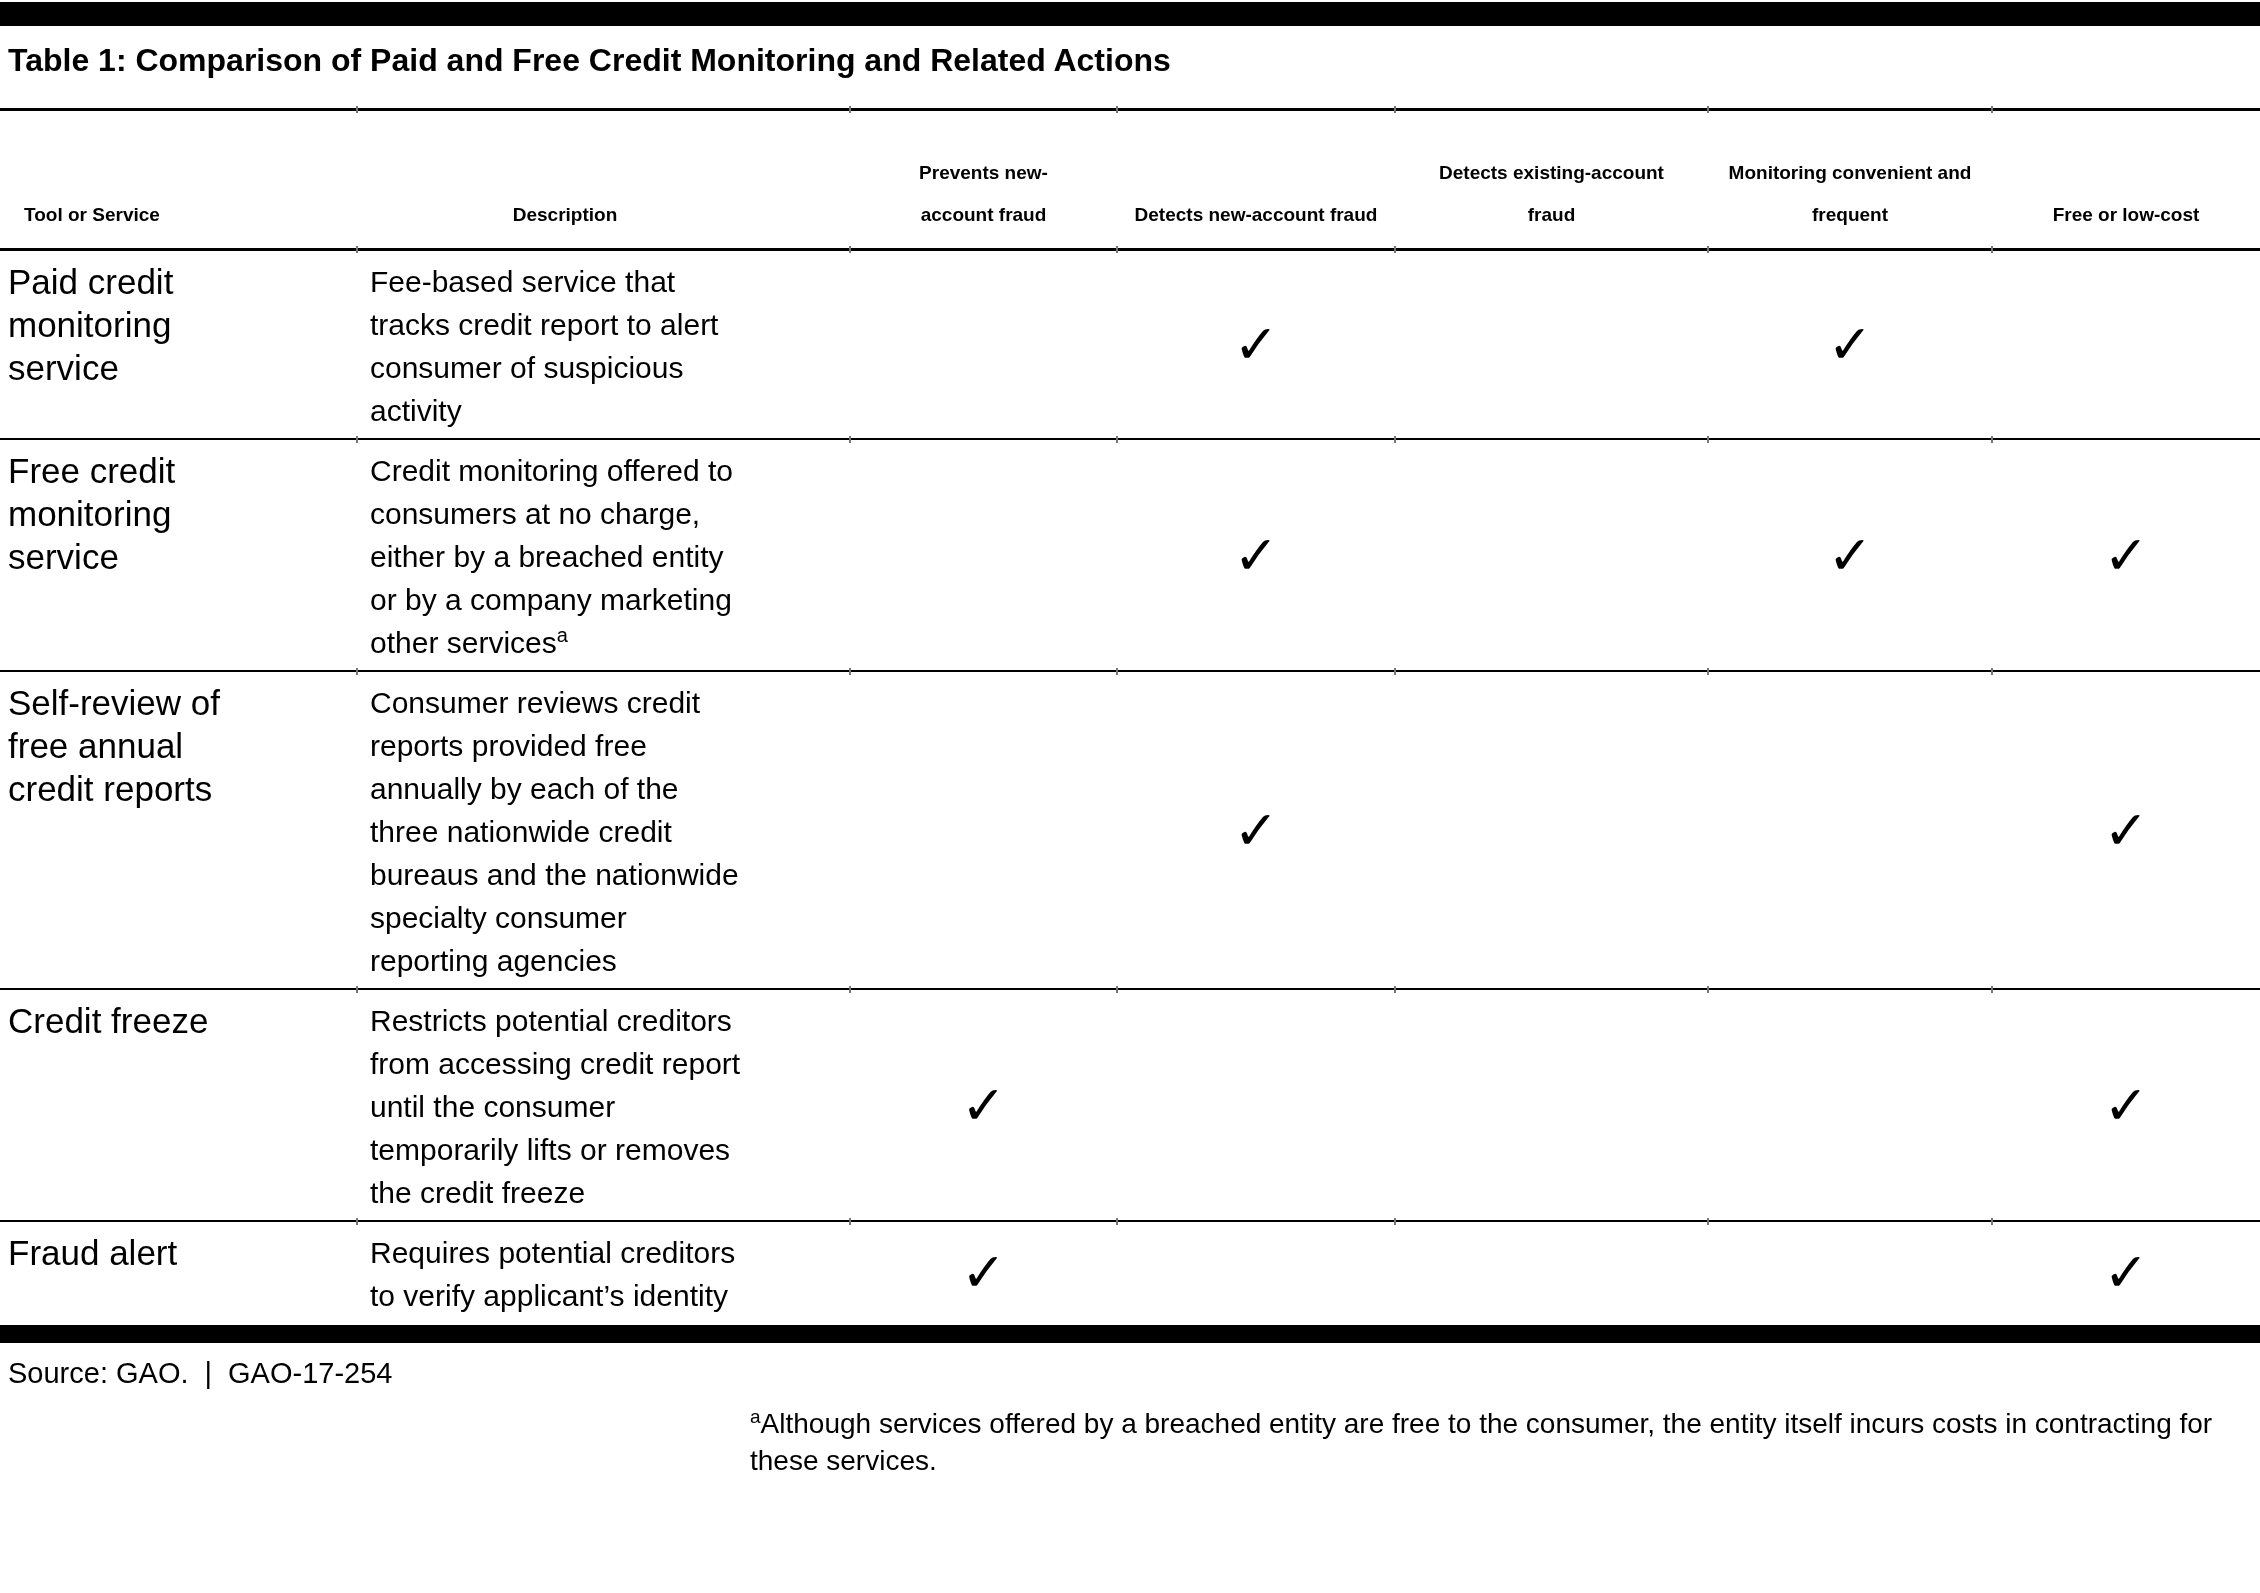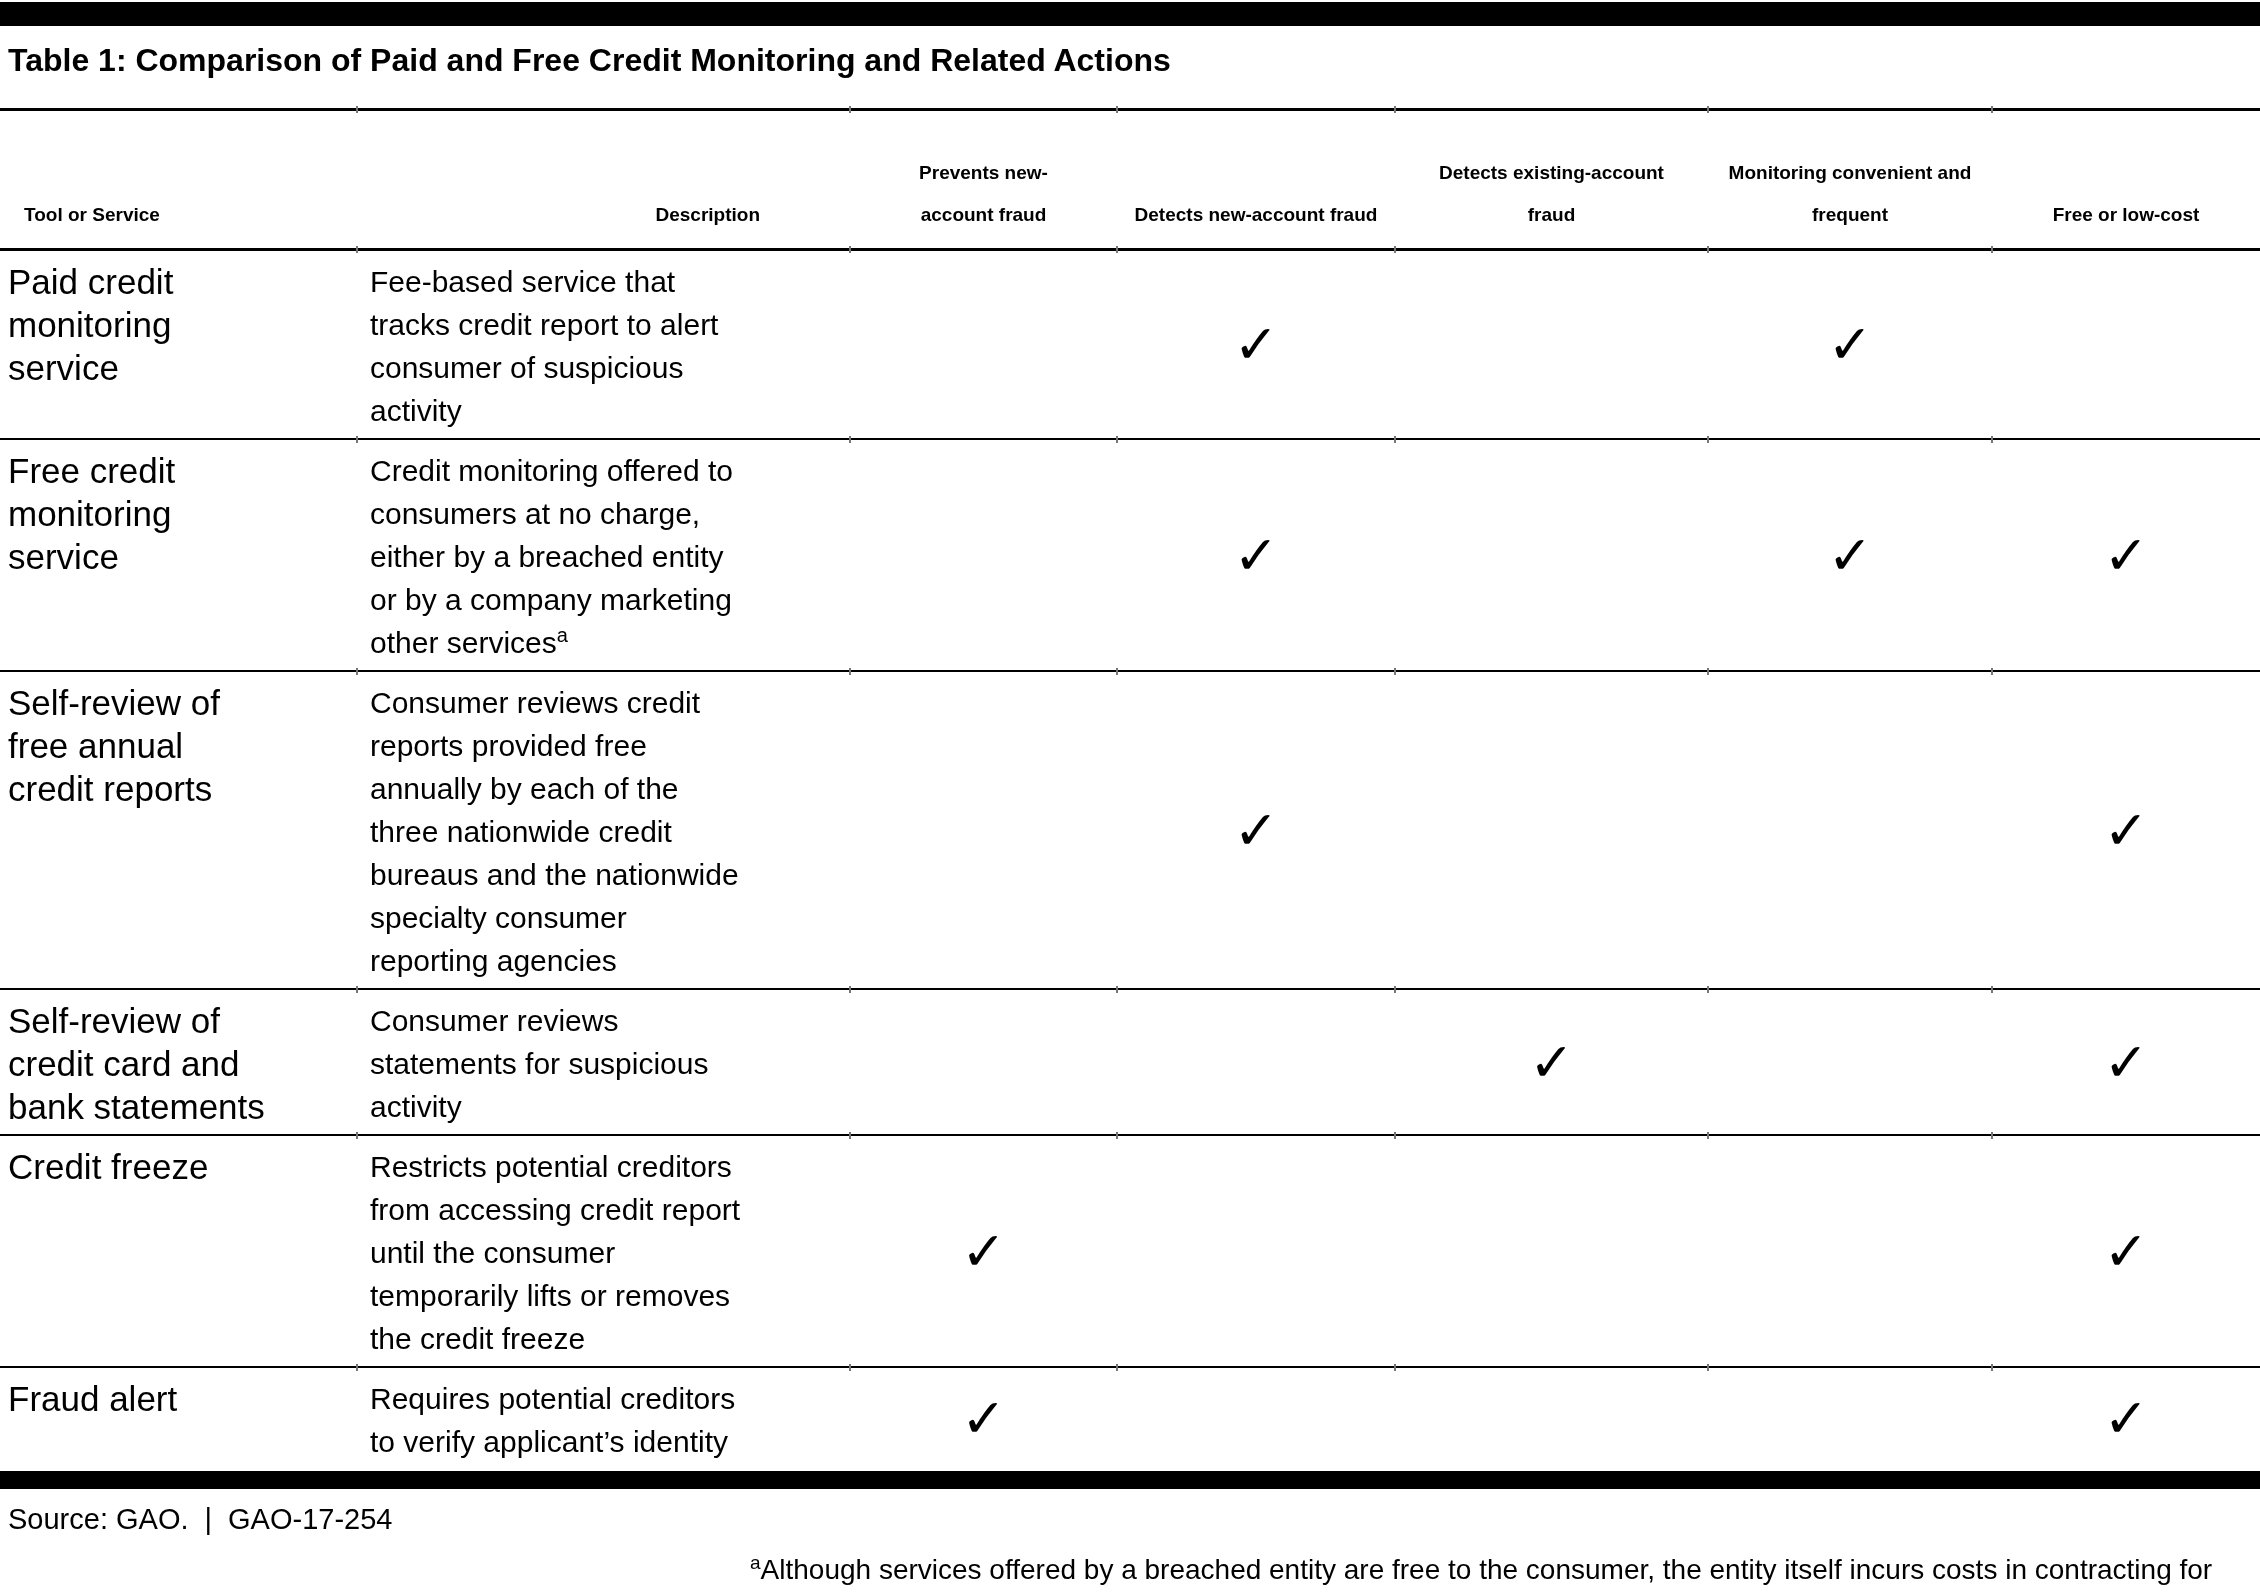--- a/index.html
+++ b/index.html
@@ -42,21 +42,21 @@
   thead th {
     border-top: 3px solid #000;
     border-bottom: 3px solid #000;
     font-weight: bold;
     font-size: 19px; line-height: 42px;
     vertical-align: bottom;
     padding-bottom: 12px;
   }
   tr.hr { height: 140px; }
   .h1l { text-align: left; padding-left: 24px;  padding-right: 80px; }
-  .h2l { text-align: right; padding-left: 13px; padding-right: 90px; }
+  .h2l { text-align: center; padding-left: 13px; padding-right: 90px; }
   .hc  { text-align: center; }
   .p3  { padding-left: 38px; padding-right: 38px; }
   .p4  { padding-left: 6px;  padding-right: 6px; }
   .p5  { padding-left: 40px; padding-right: 40px; }
   .p6  { padding-left: 6px;  padding-right: 6px; }
   .p7  { padding-left: 20px; padding-right: 20px; }
 
   tbody td { border-bottom: 2px solid #000; vertical-align: top; }
   tbody tr:last-child td { border-bottom: none; }
 
@@ -167,29 +167,20 @@
       </tr>
       <tr class="row2">
         <td class="tool">Self-review of free annual credit reports</td>
         <td class="desc"><span>Consumer reviews credit reports provided free annually by each of the three nationwide credit bureaus and the nationwide specialty consumer reporting agencies</span><sup class="fref"></sup></td>
         <td class="check"></td>
         <td class="check">✓</td>
         <td class="check"></td>
         <td class="check"></td>
         <td class="check">✓</td>
       </tr>
-      <tr class="row3">
-        <td class="tool">Self-review of credit card and bank statements</td>
-        <td class="desc"><span>Consumer reviews statements for suspicious activity</span><sup class="fref"></sup></td>
-        <td class="check"></td>
-        <td class="check"></td>
-        <td class="check">✓</td>
-        <td class="check"></td>
-        <td class="check">✓</td>
-      </tr>
       <tr class="row4">
         <td class="tool">Credit freeze</td>
         <td class="desc"><span>Restricts potential creditors from accessing credit report until the consumer temporarily lifts or removes the credit freeze</span><sup class="fref"></sup></td>
         <td class="check">✓</td>
         <td class="check"></td>
         <td class="check"></td>
         <td class="check"></td>
         <td class="check">✓</td>
       </tr>
       <tr class="row5">

